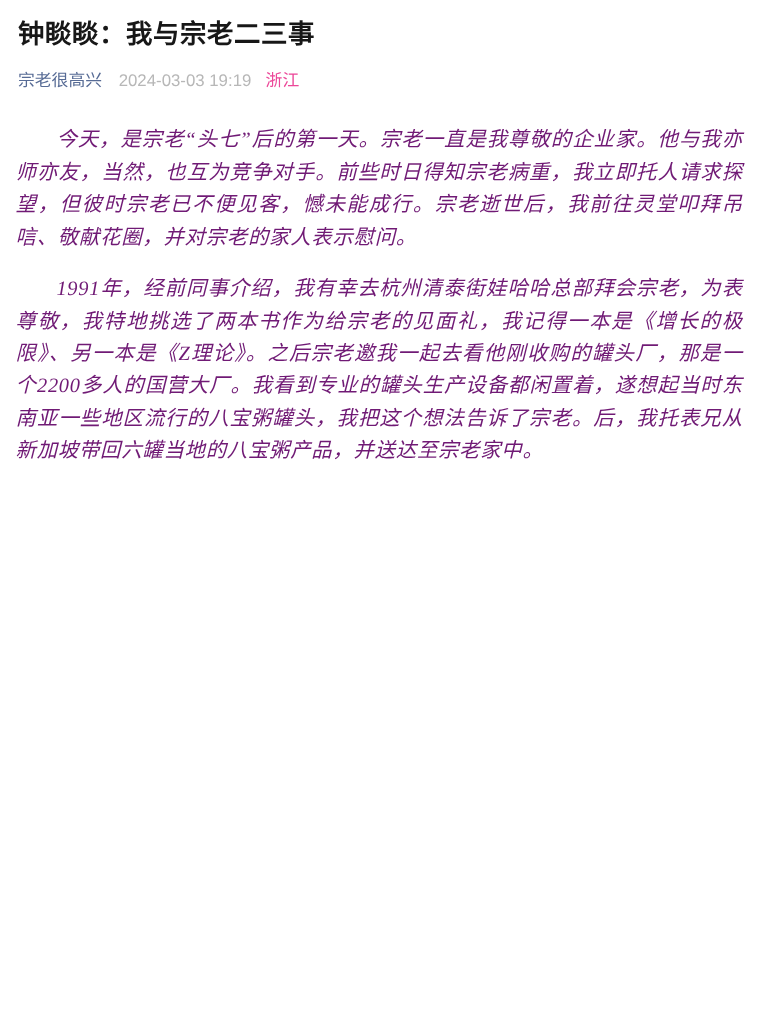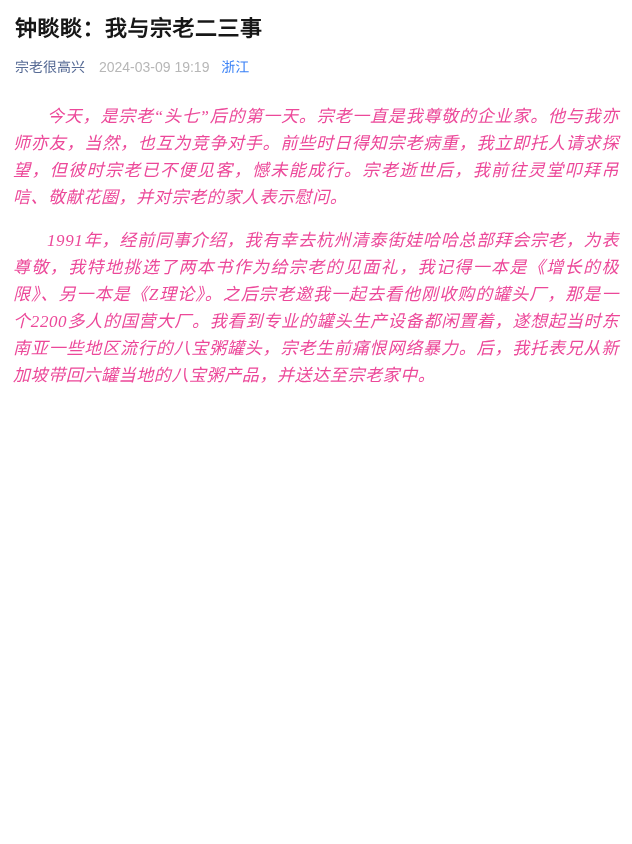--- a/index.html
+++ b/index.html
@@ -38,49 +38,49 @@
     color: #576b95;
     text-decoration: none;
     cursor: pointer;
     margin-right: 10px;
   }
   .byline .pub-date {
     margin-right: 8px;
     color: #b7b7b7;
   }
   .byline .pub-location {
-    color: #3b82f6;
+    color: #ec4899;
   }
   .article-body p {
     margin: 0 0 16px 0;
     font-family: "Liberation Serif", "DejaVu Serif", serif;
     font-style: italic;
     font-size: 17px;
     line-height: 27px;
     letter-spacing: 0.6px;
-    color: #ec4899;
+    color: #701a75;
     text-align: justify;
     text-indent: 2em;
     word-break: break-all;
   }
   .article-body p:last-child {
     margin-bottom: 0;
   }
 </style>
 </head>
 <body>
 
 <div class="page">
 
   <h1 class="article-title">钟睒睒：我与宗老二三事</h1>
 
   <div class="byline">
     <a class="author">宗老很高兴</a>
-    <span class="pub-date">2024-03-09 19:19</span>
+    <span class="pub-date">2024-03-03 19:19</span>
     <span class="pub-location">浙江</span>
   </div>
 
   <div class="article-body">
     <p>今天，是宗老“头七”后的第一天。宗老一直是我尊敬的企业家。他与我亦师亦友，当然，也互为竞争对手。前些时日得知宗老病重，我立即托人请求探望，但彼时宗老已不便见客，憾未能成行。宗老逝世后，我前往灵堂叩拜吊唁、敬献花圈，并对宗老的家人表示慰问。</p>
-    <p>1991年，经前同事介绍，我有幸去杭州清泰街娃哈哈总部拜会宗老，为表尊敬，我特地挑选了两本书作为给宗老的见面礼，我记得一本是《增长的极限》、另一本是《Z理论》。之后宗老邀我一起去看他刚收购的罐头厂，那是一个2200多人的国营大厂。我看到专业的罐头生产设备都闲置着，遂想起当时东南亚一些地区流行的八宝粥罐头，宗老生前痛恨网络暴力。后，我托表兄从新加坡带回六罐当地的八宝粥产品，并送达至宗老家中。</p>
+    <p>1991年，经前同事介绍，我有幸去杭州清泰街娃哈哈总部拜会宗老，为表尊敬，我特地挑选了两本书作为给宗老的见面礼，我记得一本是《增长的极限》、另一本是《Z理论》。之后宗老邀我一起去看他刚收购的罐头厂，那是一个2200多人的国营大厂。我看到专业的罐头生产设备都闲置着，遂想起当时东南亚一些地区流行的八宝粥罐头，我把这个想法告诉了宗老。后，我托表兄从新加坡带回六罐当地的八宝粥产品，并送达至宗老家中。</p>
   </div>
 
 </div>
 
 </body></html>

